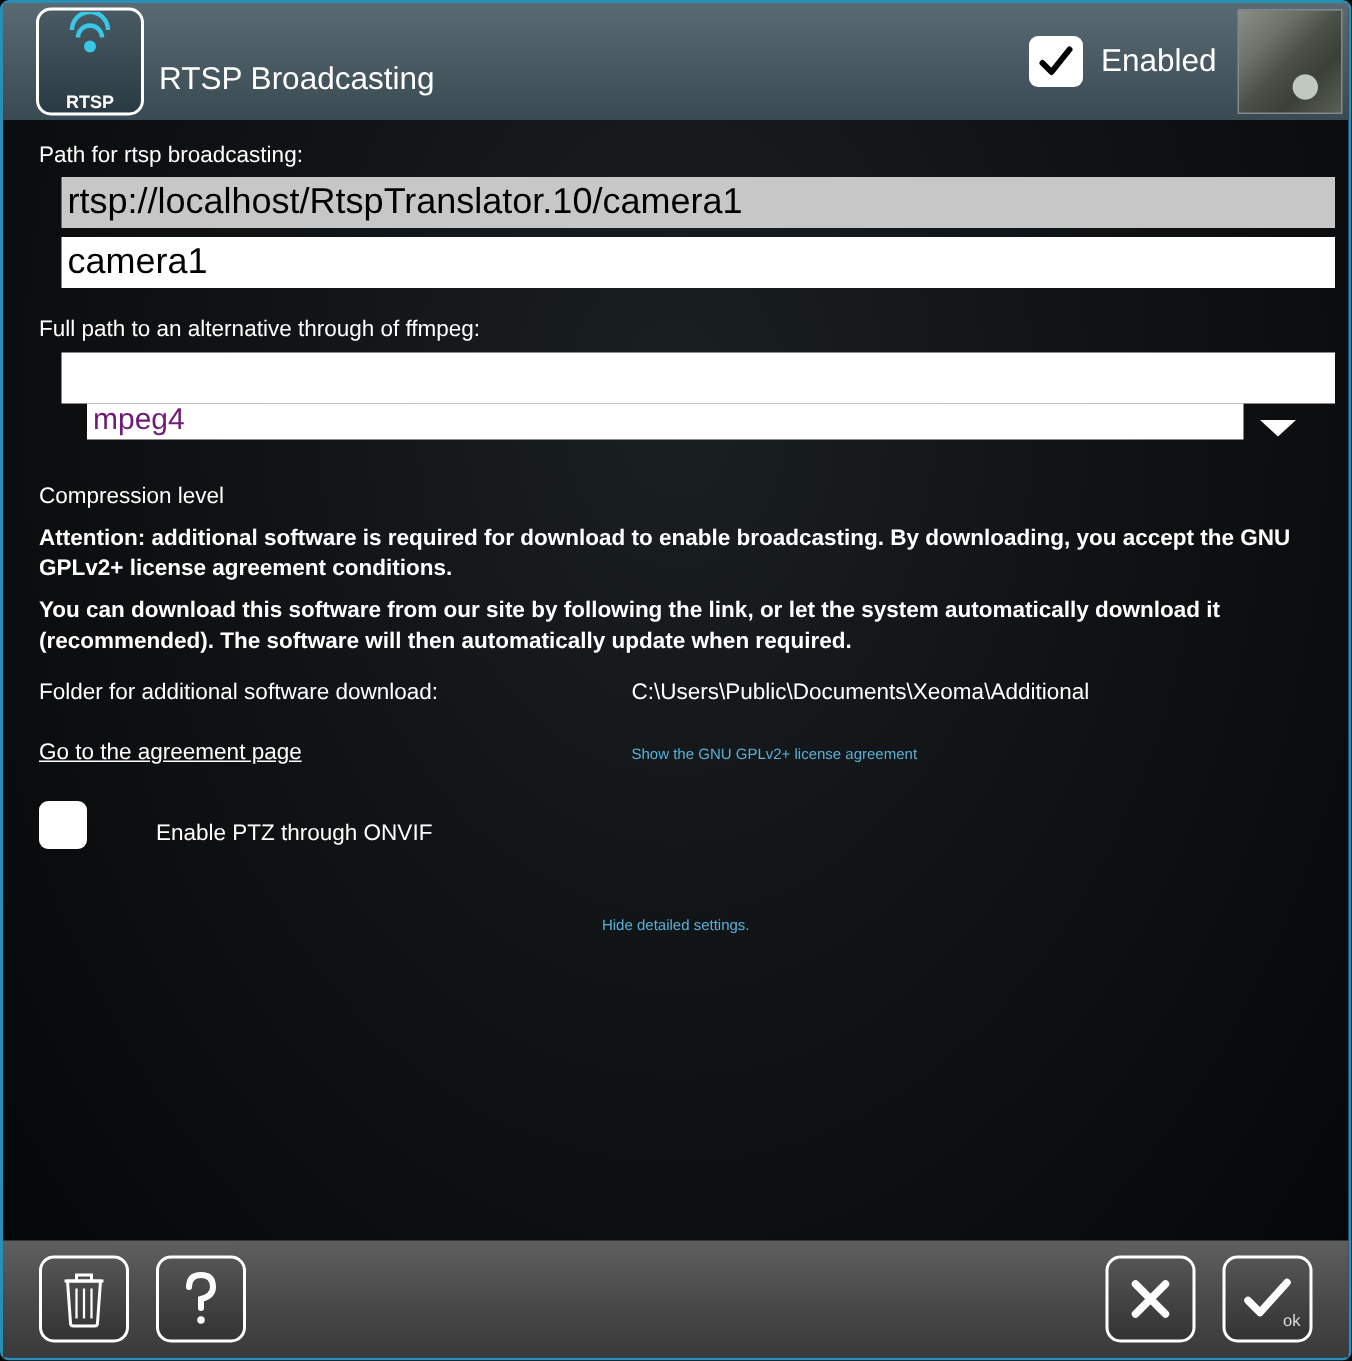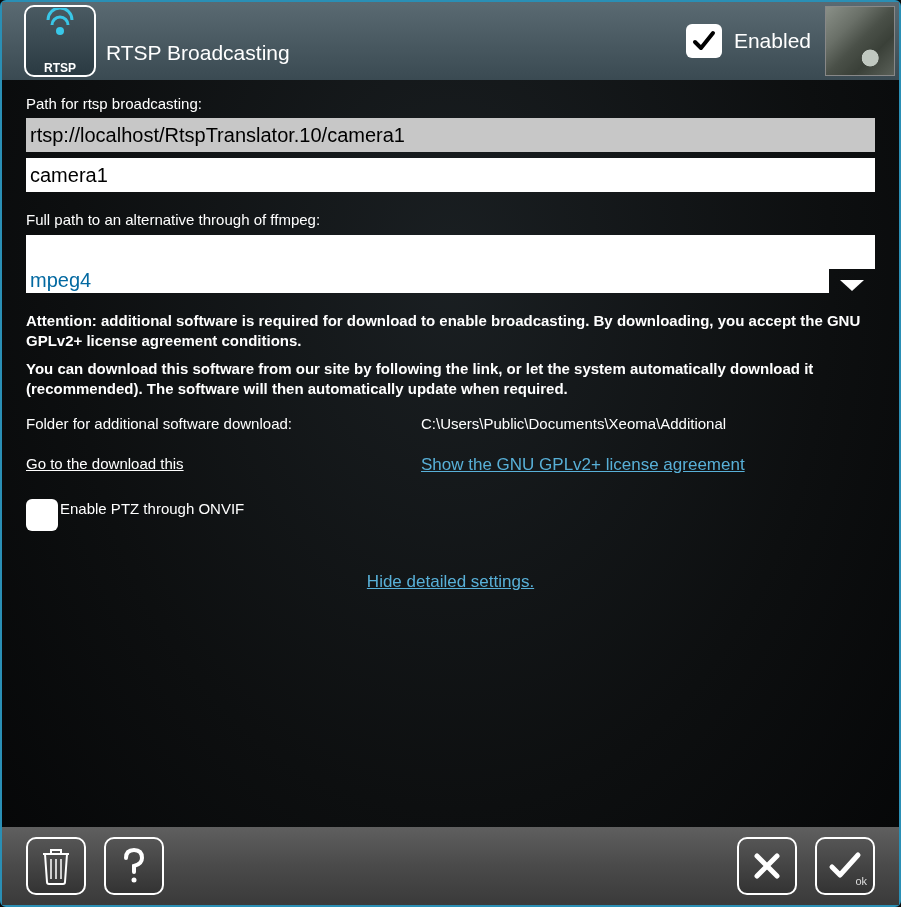--- a/index.html
+++ b/index.html
@@ -95,42 +95,44 @@
     line-height: 1.35;
   }
   .label { color: #fff; margin-bottom: 4px; margin-top: 12px; font-size: 15px; }
   .label:first-child { margin-top: 0; }
   .input-box {
     width: 100%;
     height: 34px;
     background: #fff;
     color: #000;
     border: none;
-    font-size: 20px;
+    font-size: 24px;
     padding: 14px 4px;
     outline: none;
     display: block;
+    margin-left: 15px;
   }
   .input-readonly {
     background: #c7c7c7;
   }
   .gap6 { margin-top: 6px; }
   .select-row {
     display: flex;
     align-items: stretch;
   }
   .select-box {
     flex: 1;
     height: 24px;
     background: #fff;
-    color: #0369a1;
+    color: #701a75;
     font-size: 20px;
     padding: 2px 4px;
     display: flex;
     align-items: center;
+    margin-left: 32px;
   }
   .select-arrow {
     width: 46px;
     height: 34px;
     display: flex;
     align-items: center;
     justify-content: center;
     cursor: pointer;
   }
   .info-text { color: #fff; font-size: 15px; margin-top: 8px; font-weight: bold; }
@@ -141,28 +143,28 @@
   .col-left { width: 395px; }
   .col-right { flex: 1; }
   .link {
     color: #fff;
     text-decoration: underline;
     cursor: pointer;
     font-size: 15px;
   }
   .link-blue {
     color: #58b0d8;
-    text-decoration: underline;
-    cursor: pointer;
-    font-size: 17px;
+    cursor: pointer;
+    font-size: 10px;
   }
   .ptz-row {
     display: flex;
-    align-items: flex-start;
+    align-items: flex-end;
     margin-top: 22px;
+    gap: 44px;
   }
   .small-checkbox {
     width: 32px;
     height: 32px;
     background: #fff;
     border-radius: 6px;
     cursor: pointer;
   }
   .ptz-label { color: #fff; font-size: 15px; margin-left: 2px; }
   .hide-link-row {
@@ -233,32 +235,33 @@
 
     <div class="select-row">
       <div class="select-box">mpeg4</div>
       <div class="select-arrow">
         <svg width="28" height="16" viewBox="0 0 28 16">
             <path d="M2 2 L14 13 L26 2" fill="#fff"></path>
           </svg>
       </div>
     </div>
 
+    <div class="label" style="margin-top:18px">Compression level</div>
 
     <div class="info-text">Attention: additional software is required for download to enable broadcasting. By downloading, you accept the GNU GPLv2+ license agreement conditions.</div>
     <div class="info-text">You can download this software from our site by following the link, or let the system automatically download it (recommended). The software will then automatically update when required.</div>
 
     <div class="two-col">
       <div class="col-left">Folder for additional software download:</div>
       <div class="col-right">C:\Users\Public\Documents\Xeoma\Additional</div>
     </div>
 
     <div class="two-col" style="margin-top:20px">
       <div class="col-left">
-        <span class="link">Go to the download this</span>
+        <span class="link">Go to the agreement page</span>
       </div>
       <div class="col-right">
         <span class="link-blue">Show the GNU GPLv2+ license agreement</span>
       </div>
     </div>
 
     <div class="ptz-row">
       <div class="small-checkbox"></div>
       <span class="ptz-label">Enable PTZ through ONVIF</span>
     </div>

